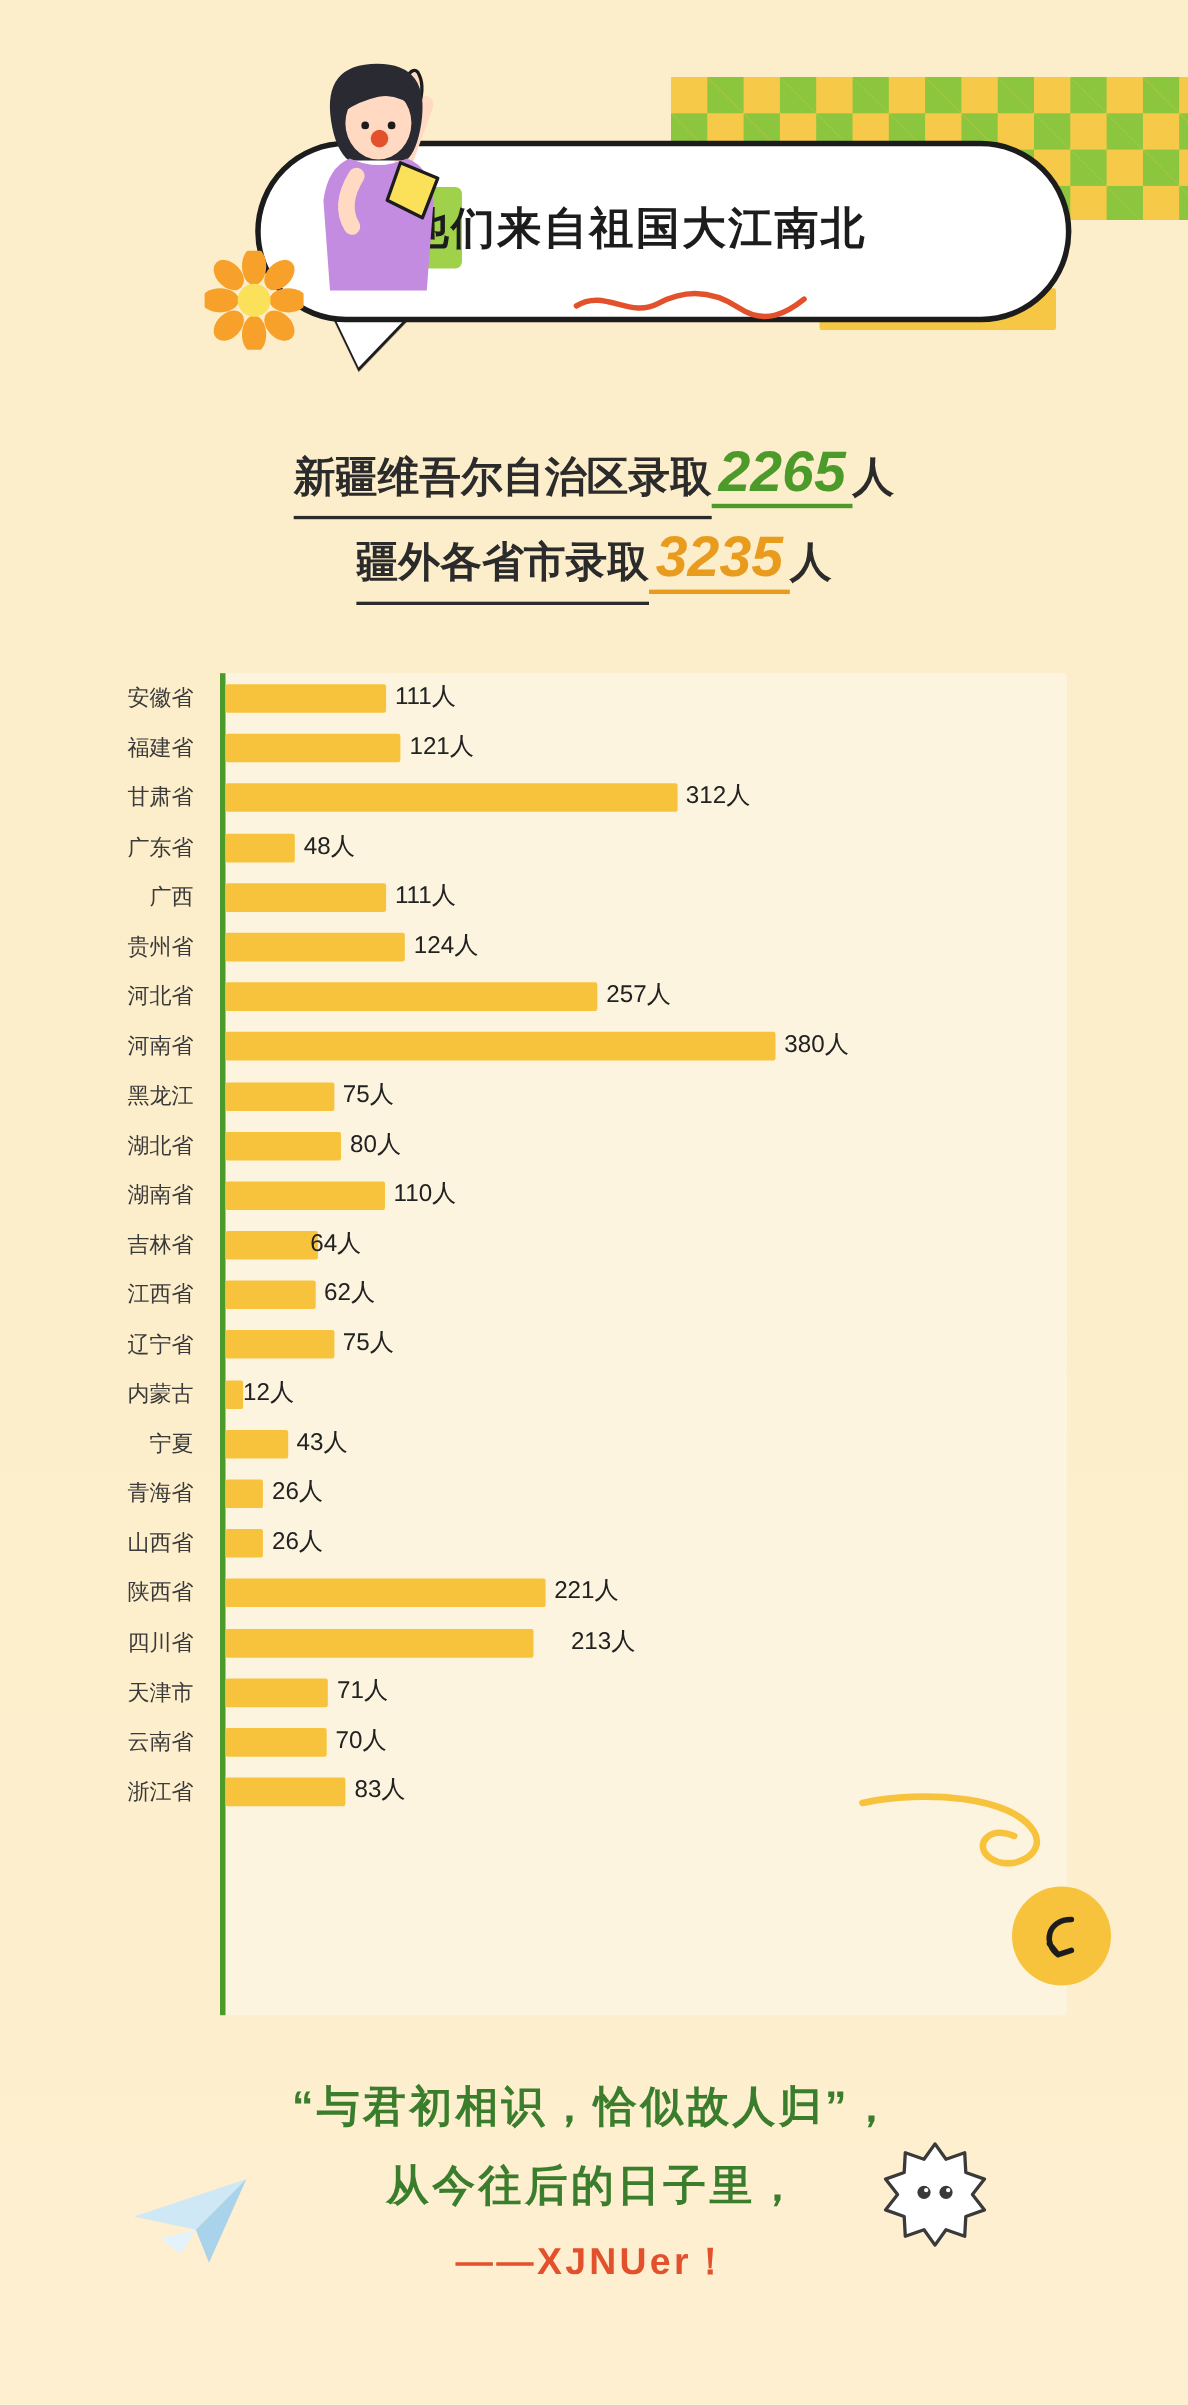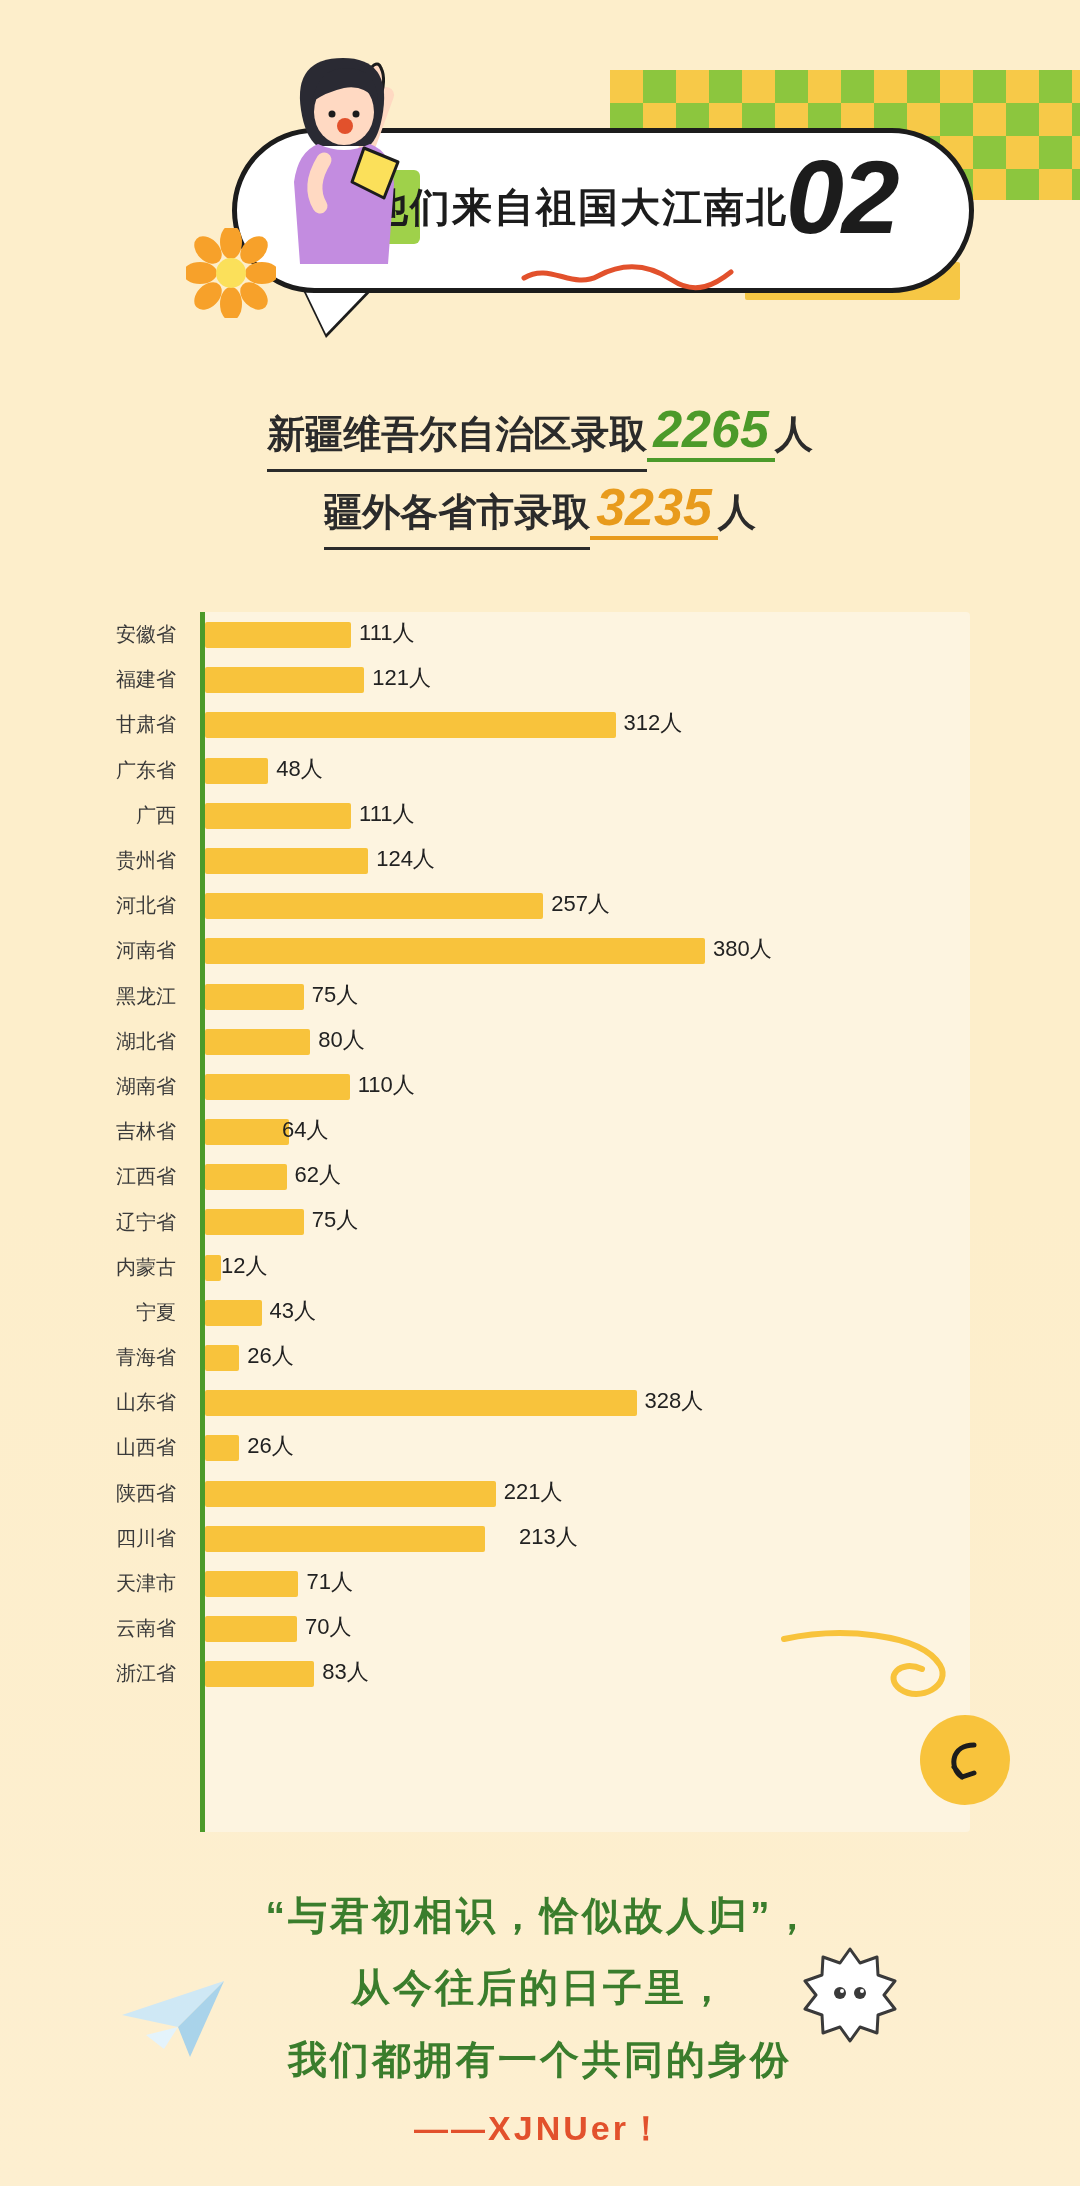--- a/index.html
+++ b/index.html
@@ -218,21 +218,20 @@
 <body>
 
 <div class="page">
 
   <div class="checker"></div>
   <div class="yellow-under"></div>
   <div class="bubble-tail"></div>
   <div class="bubble"></div>
   <div class="green-tag"></div>
   <div class="bubble-title">他们来自祖国大江南北</div>
-  <div class="bubble-num">02</div>
 
   <svg class="squiggle" viewBox="0 0 215 30">
     <path d="M4 16 C 30 0, 52 28, 78 14 S 128 2, 152 18 S 196 22, 211 10" stroke="#e2512c" stroke-width="5" fill="none" stroke-linecap="round"></path>
   </svg>
 
   <svg class="flower" viewBox="0 0 90 90">
     <g fill="#f7a12a">
       <ellipse cx="45" cy="14" rx="11" ry="17"></ellipse>
       <ellipse cx="45" cy="76" rx="11" ry="17"></ellipse>
       <ellipse cx="14" cy="45" rx="17" ry="11"></ellipse>
@@ -358,25 +357,20 @@
         <div class="row-label">宁夏</div>
         <div class="bar" style="width: 56.5789px; background: rgb(248, 195, 60);"></div>
         <div class="bar-val" style="left: 269.579px;">43人</div>
       </div>
       <div class="row">
         <div class="row-label">青海省</div>
         <div class="bar" style="width: 34.2105px; background: rgb(248, 195, 60);"></div>
         <div class="bar-val" style="left: 247.211px;">26人</div>
       </div>
       <div class="row">
-        <div class="row-label">山东省</div>
-        <div class="bar" style="width: 431.579px; background: rgb(248, 195, 60);"></div>
-        <div class="bar-val" style="left: 644.579px;">328人</div>
-      </div>
-      <div class="row">
         <div class="row-label">山西省</div>
         <div class="bar" style="width: 34.2105px; background: rgb(248, 195, 60);"></div>
         <div class="bar-val" style="left: 247.211px;">26人</div>
       </div>
       <div class="row">
         <div class="row-label">陕西省</div>
         <div class="bar" style="width: 290.789px; background: rgb(248, 195, 60);"></div>
         <div class="bar-val" style="left: 503.789px;">221人</div>
       </div>
       <div class="row">
@@ -405,21 +399,20 @@
     <path d="M4 14 C 60 2, 140 8, 160 40 C 172 60, 140 78, 120 64 C 104 52, 120 34, 142 44" stroke="#f8c33c" stroke-width="6" fill="none" stroke-linecap="round"></path>
   </svg>
   <div class="arrow-circle"></div>
   <svg class="arrow-glyph" viewBox="0 0 56 56">
     <path d="M36 12 C 14 12, 10 34, 24 44 M24 44 L16 34 M24 44 L36 40" stroke="#1c1c1c" stroke-width="5" fill="none" stroke-linecap="round" stroke-linejoin="round"></path>
   </svg>
 
   <div class="footer">
     <div class="q-line">“与君初相识，恰似故人归”，</div>
     <div class="q-line">从今往后的日子里，</div>
-    <div class="q-line">我们都拥有一个共同的身份</div>
     <div class="q-last">——XJNUer！</div>
   </div>
 
   <svg class="plane" viewBox="0 0 120 90">
     <path d="M2 40 L104 6 L58 52 Z" fill="#cfe8f5"></path>
     <path d="M58 52 L104 6 L70 82 Z" fill="#a9d3ea"></path>
     <path d="M26 60 L58 52 L44 74 Z" fill="#e4f3fb"></path>
   </svg>
 
   <svg class="blob" viewBox="0 0 100 100">

